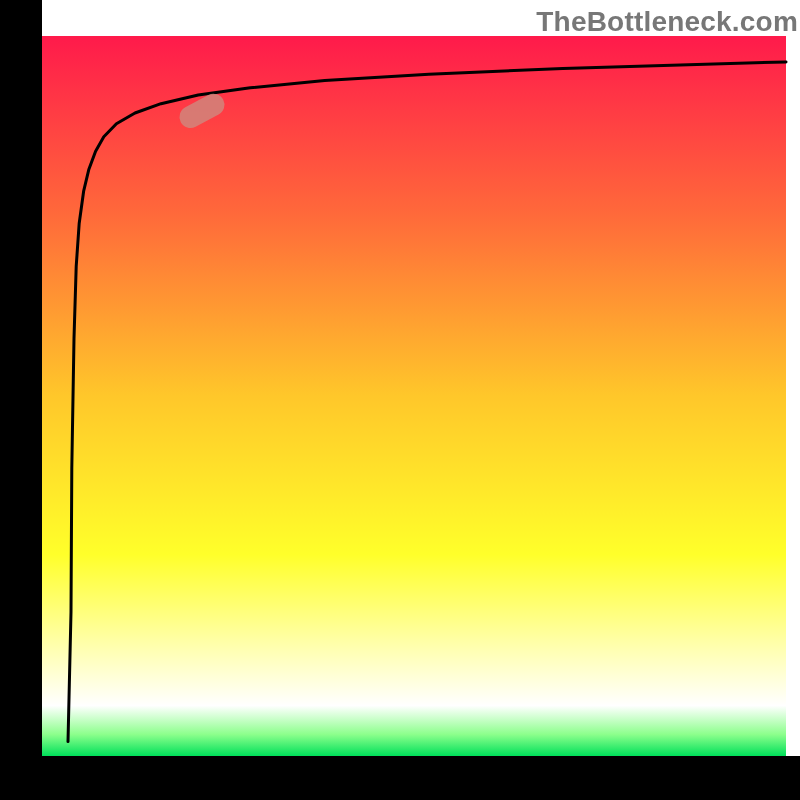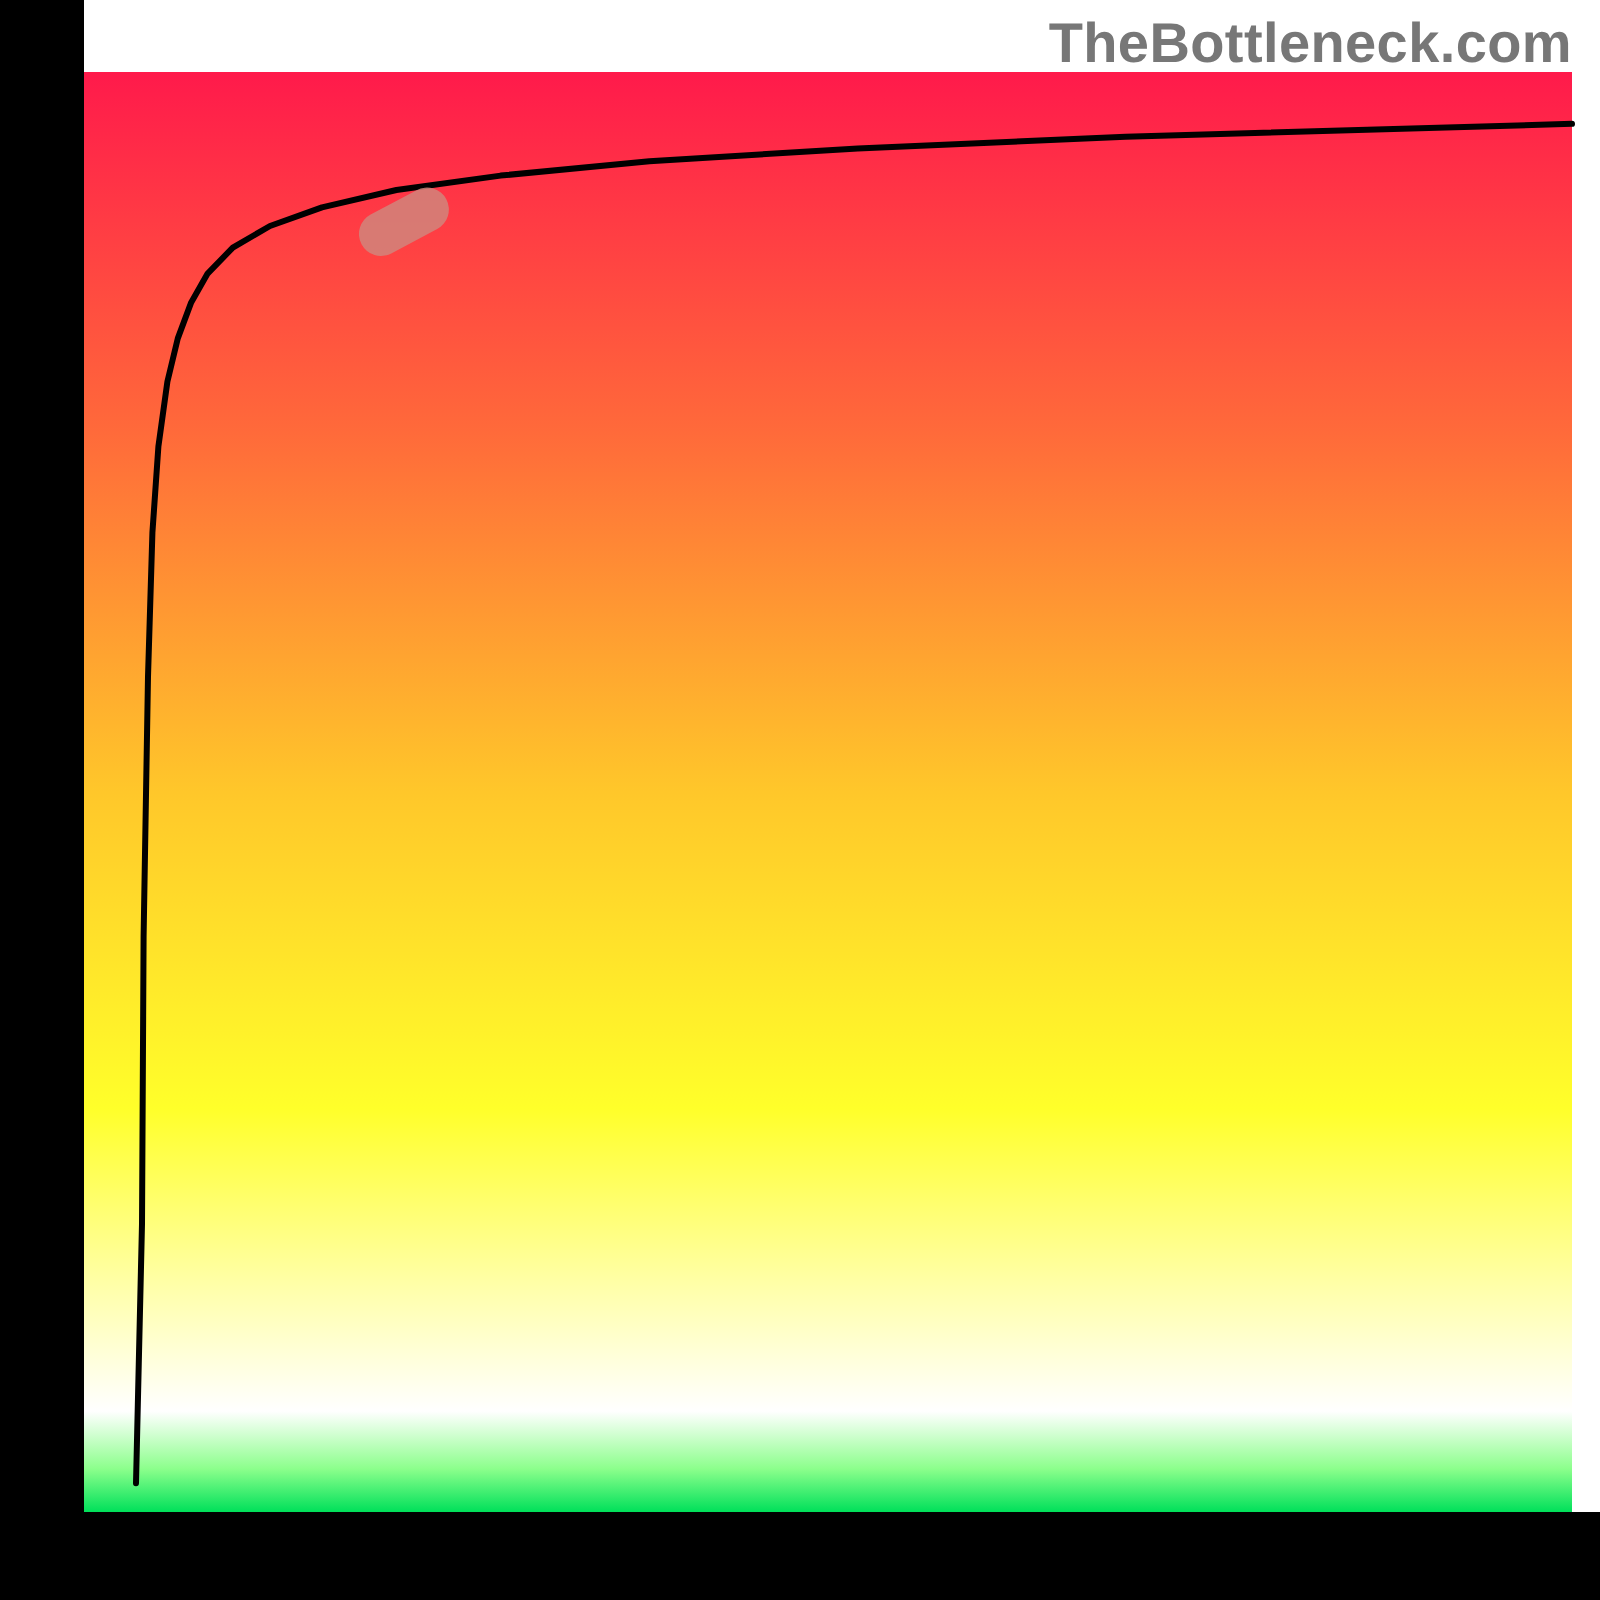--- a/index.html
+++ b/index.html
@@ -5,21 +5,21 @@
   * { margin: 0; padding: 0; box-sizing: border-box; }
   html, body { width: 800px; height: 800px; overflow: hidden; background: #fff; }
   .container {
     position: relative;
     width: 800px;
     height: 800px;
   }
   .watermark {
     position: absolute;
     top: 6px;
-    right: 14px;
+    right: 2px;
     font-family: Arial, Helvetica, sans-serif;
     font-size: 28px;
     font-weight: bold;
     color: #777;
     letter-spacing: 0.2px;
     user-select: none;
   }
   svg { display: block; }
 </style>
 </head>

